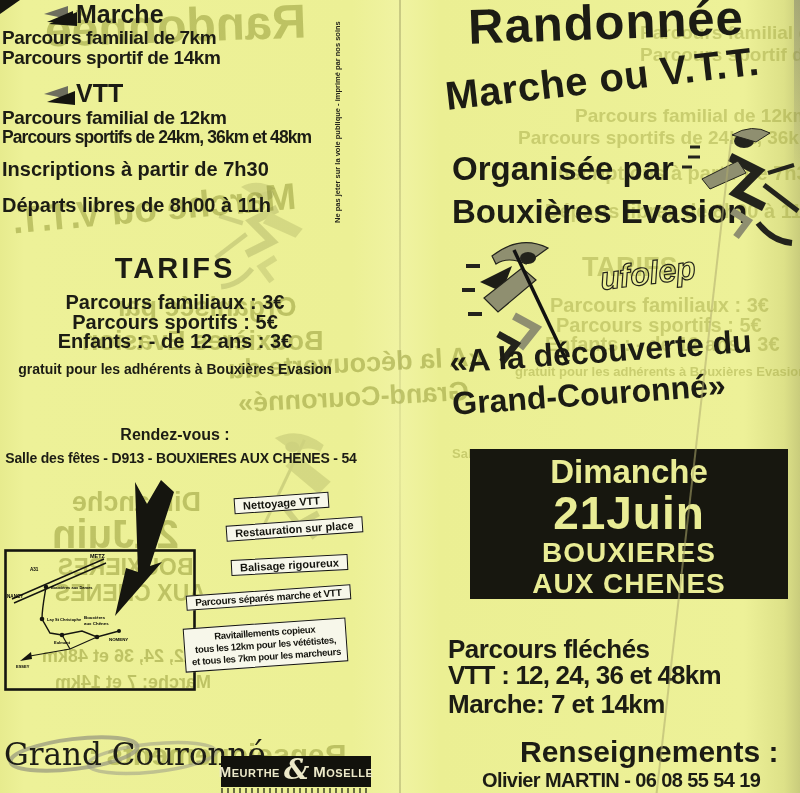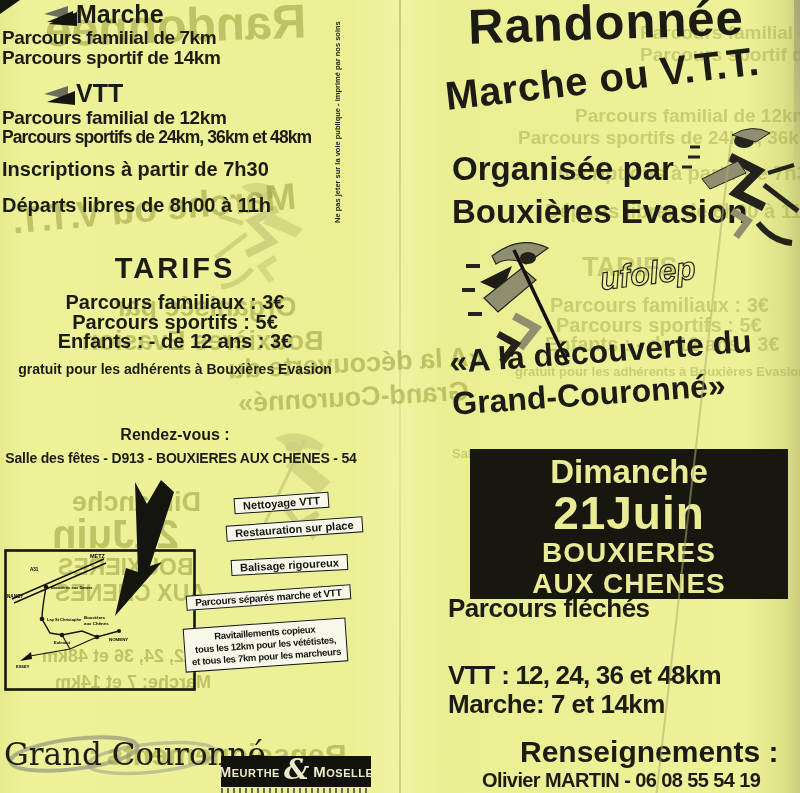--- a/index.html
+++ b/index.html
@@ -200,21 +200,21 @@
     <div style="font-size:32px;white-space:nowrap;">Grand-Couronné»</div>
   </div>
 
   <div class="datebox">
     <div style="font-size:33px;line-height:36px;">Dimanche</div>
     <div style="font-size:46px;line-height:47px;letter-spacing:1px;">21Juin</div>
     <div style="font-size:28px;line-height:31px;letter-spacing:1px;">BOUXIERES</div>
     <div style="font-size:28px;line-height:31px;letter-spacing:1px;">AUX CHENES</div>
   </div>
 
-  <div class="abs" style="left:448px;top:593px;font-size:26px;letter-spacing:-0.5px;">Parcours fléchés</div>
+  <div class="abs" style="left:448px;top:634px;font-size:26px;letter-spacing:-0.5px;">Parcours fléchés</div>
   <div class="abs" style="left:448px;top:660px;font-size:26px;letter-spacing:-0.8px;">VTT : 12, 24, 36 et 48km</div>
   <div class="abs" style="left:448px;top:689px;font-size:26px;letter-spacing:-0.5px;">Marche: 7 et 14km</div>
 
   <div class="abs" style="left:520px;top:735px;font-size:30px;">Renseignements :</div>
   <div class="abs" style="left:482px;top:769px;font-size:20px;letter-spacing:-0.6px;">Olivier MARTIN - 06 08 55 54 19</div>
 
   <div class="crease" style="left:0;top:0;width:20px;height:14px;background:#15150f;clip-path:polygon(0 0,100% 0,0 100%);"></div>
   <div class="crease" style="left:399px;top:0;width:2px;height:793px;background:linear-gradient(180deg,rgba(160,160,100,.5),rgba(160,160,100,.15) 60%,rgba(160,160,100,.45));"></div>
   <div class="crease" style="left:730px;top:140px;width:2px;height:660px;background:rgba(175,172,110,.55);transform:rotate(6.5deg);transform-origin:top center;"></div>
   <div class="crease" style="right:0;top:0;width:6px;height:170px;background:linear-gradient(180deg,rgba(120,120,110,.45),rgba(120,120,110,0));"></div>

